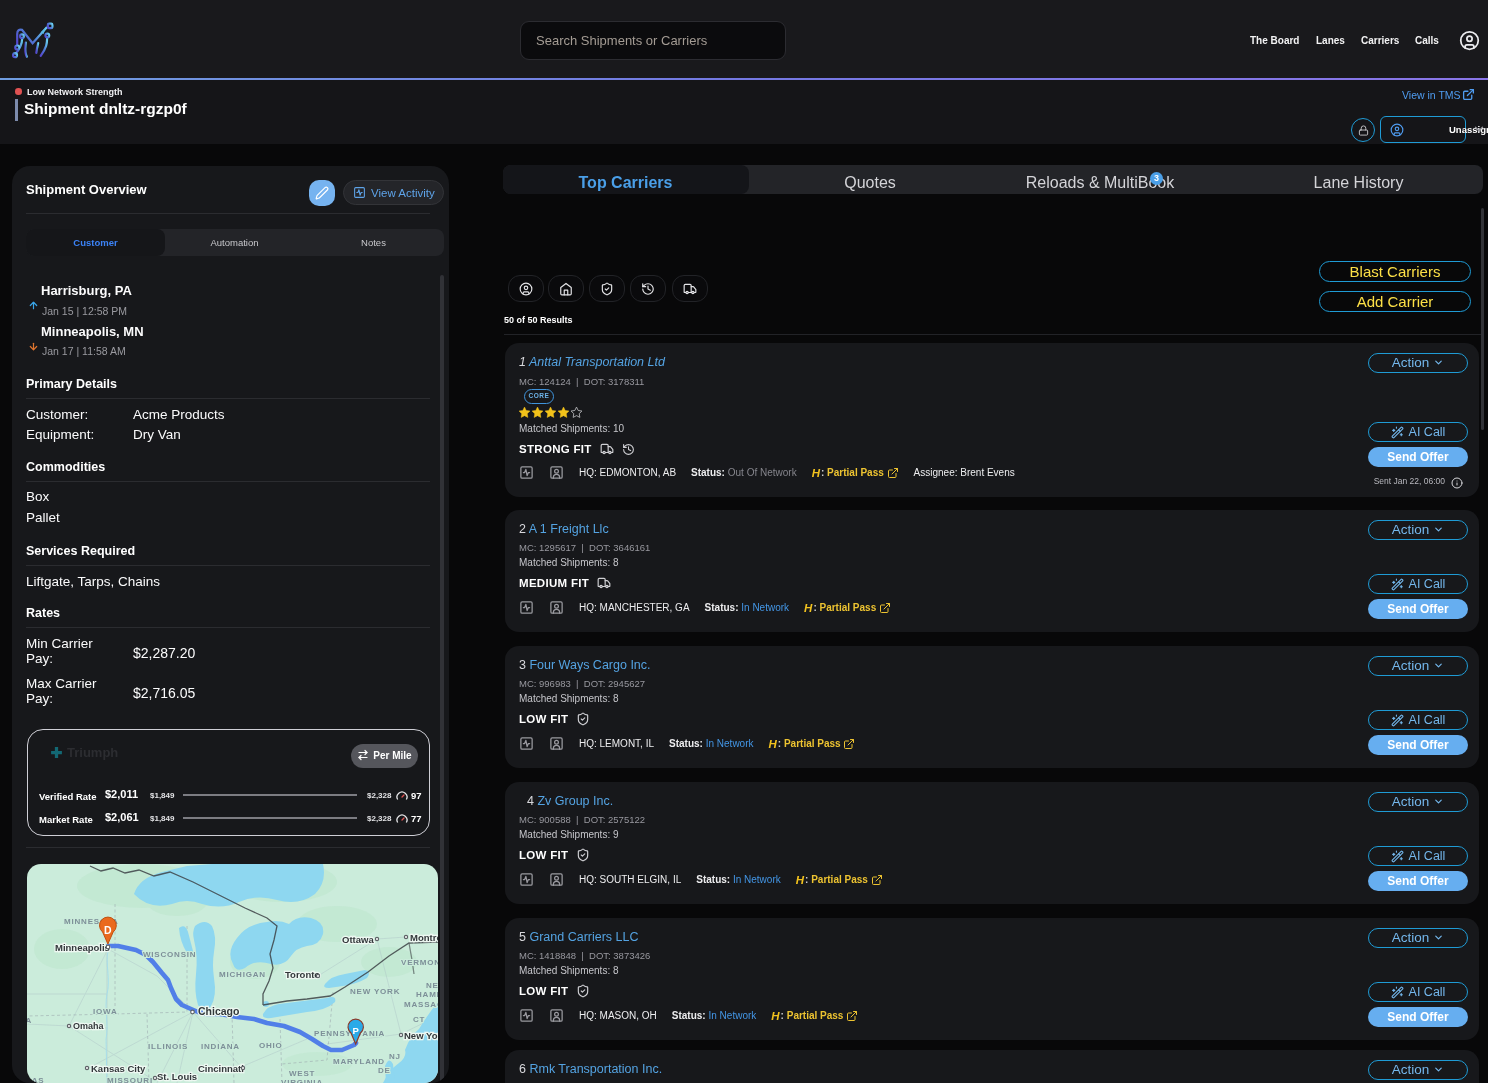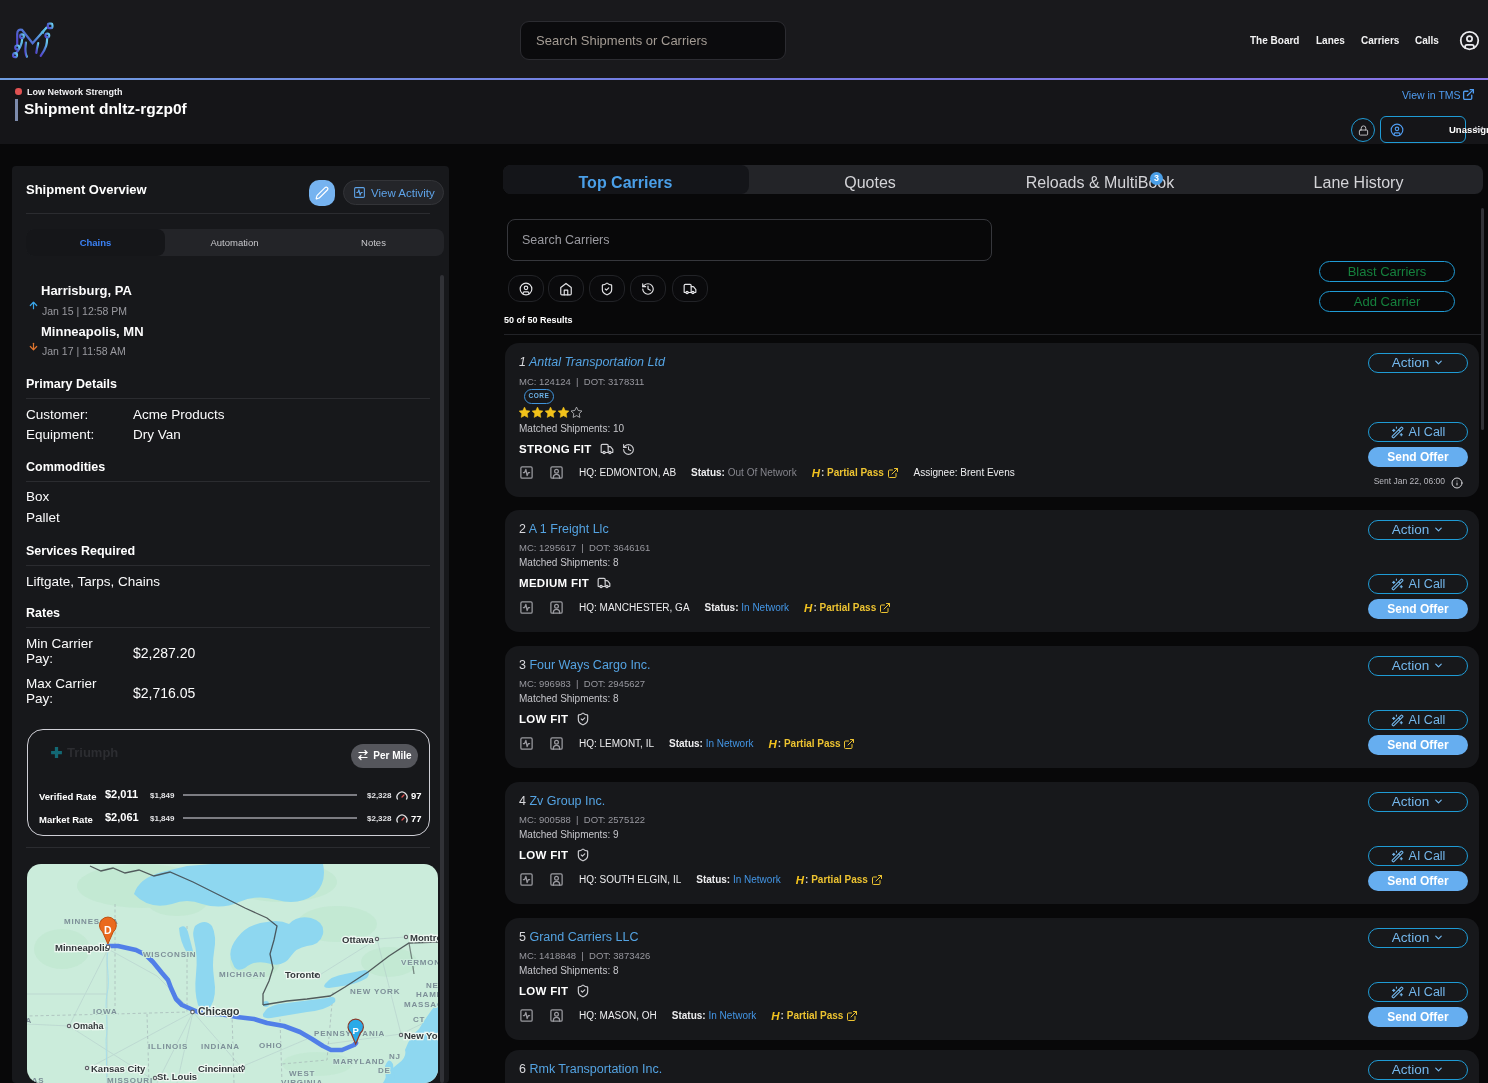--- a/index.html
+++ b/index.html
@@ -16,42 +16,42 @@
 #lowdot { position:absolute; left:15px; top:88px; width:6.5px; height:6.5px; border-radius:50%; background:#e05252; }
 #lowtxt { position:absolute; left:27px; top:87px; color:#f0f0f2; font-size:9px; font-weight:bold; }
 #shipbar { position:absolute; left:15px; top:99px; width:3px; height:22px; background:#7d8bac; }
 #shiptitle { position:absolute; left:24px; top:100px; color:#fff; font-size:15.5px; font-weight:bold; }
 #viewtms { position:absolute; left:1402px; top:89px; color:#4f9cf0; font-size:10.5px; }
 #lockbtn { position:absolute; left:1351px; top:118px; width:24px; height:24px; border:1.5px solid #1f9bd5; border-radius:50%; display:flex; align-items:center; justify-content:center; }
 #unassigned { position:absolute; left:1380px; top:116px; width:86px; height:27px; border:1.5px solid #1f9bd5; border-radius:6px; display:flex; align-items:center;gap:40px; }
 #unassigned span { color:#fff; font-size:9.5px; font-weight:bold; margin-left:5px; }
 
 
-#leftpanel { position:absolute; left:12px; top:166px; width:437px; height:917px; background:#17181b; border-radius:4px; overflow:hidden; }
+#leftpanel { position:absolute; left:12px; top:166px; width:437px; height:917px; background:#17181b; border-radius:18px; overflow:hidden; }
 #leftpanel .hdr { position:absolute; left:14px; top:16px; color:#fff; font-size:13px; font-weight:bold; }
 .divider { position:absolute; height:1px; background:#2b2c30; }
 #lp-tabs { position:absolute; left:14px; top:63px; width:418px; height:27px; background:#232428; border-radius:8px; }
 #lp-tab-active { position:absolute; left:0; top:0; width:139px; height:27px; background:#151619; border-radius:8px; }
 .lp-tab { position:absolute; top:8px; width:139px; text-align:center; font-size:9.5px; color:#c8c8cc; }
 .sec { color:#fff; font-weight:bold; font-size:12.5px; position:absolute; left:14px; }
 .lbl { color:#fbfbfc; font-size:13.5px; position:absolute; left:14px; }
 .val { color:#fbfbfc; font-size:13.5px; position:absolute; left:121px; }
 
 
 #ratepanel { position:absolute; left:15px; top:563px; width:403px; height:107px; border:1px solid #cfcfd6; border-radius:16px; }
 #permile { position:absolute; right:11px; top:14px; width:67px; height:24px; background:#55565c; border-radius:12px; color:#fff; font-size:10px; font-weight:bold; text-align:center; line-height:24px; }
 
 
 #rp-tabs { position:absolute; left:503px; top:165px; width:980px; height:29px; background:#232428; border-radius:8px; }
 #rp-tab-active { position:absolute; left:0px; top:0px; width:246px; height:29px; background:#141519; border-radius:8px; }
 .rp-tab { position:absolute; top:9px; font-size:16px; color:#d4d4d8; text-align:center; }
 #searchcarriers { position:absolute; left:507px; top:219px; width:485px; height:42px; background:transparent; border:1px solid #36373c; border-radius:8px; color:#9a9aa0; font-size:12.5px; line-height:40px; padding-left:14px; }
 .filterbtn { position:absolute; top:275px; width:36px; height:27px; background:#0a0a0c; border:1px solid #222327; border-radius:12px; display:flex; align-items:center; justify-content:center; }
 #results { position:absolute; left:504px; top:315px; color:#fff; font-size:9px; font-weight:bold; }
-.bigbtn { position:absolute; left:1319px; width:136px; height:21px; border:1.5px solid #1f9bd5; border-radius:999px; color:#15803d; font-size:13px; text-align:center; line-height:19px; }
+.bigbtn { position:absolute; left:1319px; width:152px; height:21px; border:1.5px solid #1f9bd5; border-radius:999px; color:#fde047; font-size:15px; text-align:center; line-height:19px; }
 #listdiv { position:absolute; left:504px; top:334px; width:979px; height:1px; background:#222327; }
 
 
 .card { position:absolute; left:505px; width:974px; background:#17181b; border-radius:14px; }
 .cname { position:absolute; left:14px; font-size:12.5px; white-space:nowrap; }
 .cname .n { color:#d8d8dc; }
 .cname .nm { color:#54a3e2; }
 .cmc { position:absolute; left:14px; color:#98989f; font-size:9.5px; white-space:nowrap; }
 .cmatched { position:absolute; left:14px; color:#c6c6cb; font-size:10px; }
 .cfit { position:absolute; left:14px; color:#fff; font-weight:bold; font-size:11.5px; letter-spacing:0.3px; display:flex; align-items:center; gap:8px; }
@@ -133,21 +133,21 @@
         </svg></div>
   <div class="abs" style="left:331px; top:14px; width:101px; height:25px; background:#242529; border:1px solid #333438; border-radius:13px; display:flex; align-items:center; gap:5px;">
     <svg style="margin-left:9px;" width="13" height="13" viewBox="0 0 24 24" fill="none" stroke="#5ea3e8" stroke-width="2" stroke-linecap="round" stroke-linejoin="round">
           <use href="#i-actsq"></use>
         </svg>
     <span style="color:#5ea3e8; font-size:11.5px;">View Activity</span>
   </div>
   <div class="divider" style="left:14px; top:47px; width:404px;"></div>
   <div id="lp-tabs">
     <div id="lp-tab-active"></div>
-    <div class="lp-tab" style="left:0; color:#3b82f6; font-weight:bold;">Chains</div>
+    <div class="lp-tab" style="left:0; color:#3b82f6; font-weight:bold;">Customer</div>
     <div class="lp-tab" style="left:139px;">Automation</div>
     <div class="lp-tab" style="left:278px;">Notes</div>
   </div>
 
   <div class="abs" style="left:16px; top:131px;"><svg width="11" height="11" viewBox="0 0 24 24" fill="none" stroke="#3aa5e8" stroke-width="2.6" stroke-linecap="round" stroke-linejoin="round">
           <path d="M12 19V5"></path>
           <path d="m5 12 7-7 7 7"></path>
         </svg></div>
   <div class="abs" style="left:16px; top:172px;"><svg width="11" height="11" viewBox="0 0 24 24" fill="none" stroke="#e0752e" stroke-width="2.6" stroke-linecap="round" stroke-linejoin="round">
           <path d="M12 5v14"></path>
@@ -326,21 +326,20 @@
 </div>
 
 <div id="rp-tabs">
   <div id="rp-tab-active"></div>
   <div class="rp-tab" style="left:0; width:245px; color:#4a9fe8; font-weight:bold;">Top Carriers</div>
   <div class="rp-tab" style="left:245px; width:244px;">Quotes</div>
   <div class="rp-tab" style="left:475px; width:244px;">Reloads &amp; MultiBook</div>
   <div class="abs" style="left:647px; top:7px; width:13px; height:13px; background:#4a9fe8; border-radius:50%; color:#fff; font-size:9px; font-weight:bold; text-align:center; line-height:13px;">3</div>
   <div class="rp-tab" style="left:733px; width:245px;">Lane History</div>
 </div>
-<div id="searchcarriers">Search Carriers</div>
 <div class="filterbtn" style="left:508px;">
       <svg width="14" height="14" viewBox="0 0 24 24" fill="none" stroke="#e4e4e7" stroke-width="2" stroke-linecap="round" stroke-linejoin="round">
         <use href="#i-usercirc"></use>
       </svg>
     </div>
 <div class="filterbtn" style="left:548px;">
       <svg width="14" height="14" viewBox="0 0 24 24" fill="none" stroke="#e4e4e7" stroke-width="2" stroke-linecap="round" stroke-linejoin="round">
         <use href="#i-house"></use>
       </svg>
     </div>
@@ -561,21 +560,21 @@
   <div class="action">Action <svg style="vertical-align:-1px;" width="11" height="11" viewBox="0 0 24 24" fill="none" stroke="#74b7ec" stroke-width="2.6" stroke-linecap="round" stroke-linejoin="round">
           <use href="#i-chev"></use>
         </svg></div>
   <div class="aicall" style="top:64px;"><svg width="13" height="13" viewBox="0 0 24 24" fill="none" stroke="#74b7ec" stroke-width="2" stroke-linecap="round" stroke-linejoin="round">
           <use href="#i-wand"></use>
         </svg>AI Call</div>
   <div class="sendoffer" style="top:89px;">Send Offer</div>
 </div>
 
 <div class="card" style="top:782px; height:122px;">
-  <div class="cname" style="top:12px;"><span class="n">4 </span><span class="nm">Zv Group Inc.</span></div>
+  <div class="cname" style="top:12px;margin-left:8px;"><span class="n">4 </span><span class="nm">Zv Group Inc.</span></div>
   <div class="cmc" style="top:32px;">MC: 900588 &nbsp;|&nbsp; DOT: 2575122</div>
   <div class="cmatched" style="top:47px;">Matched Shipments: 9</div>
   <div class="cfit" style="top:66px;">LOW FIT
     <svg width="14" height="14" viewBox="0 0 24 24" fill="none" stroke="#d0d0d4" stroke-width="2" stroke-linecap="round" stroke-linejoin="round">
           <use href="#i-shield"></use>
         </svg>
   </div>
   <div class="crow" style="top:90px; gap:15px;">
     <svg width="15" height="15" viewBox="0 0 24 24" fill="none" stroke="#9a9aa0" stroke-width="2" stroke-linecap="round" stroke-linejoin="round">
           <use href="#i-actsq"></use>

